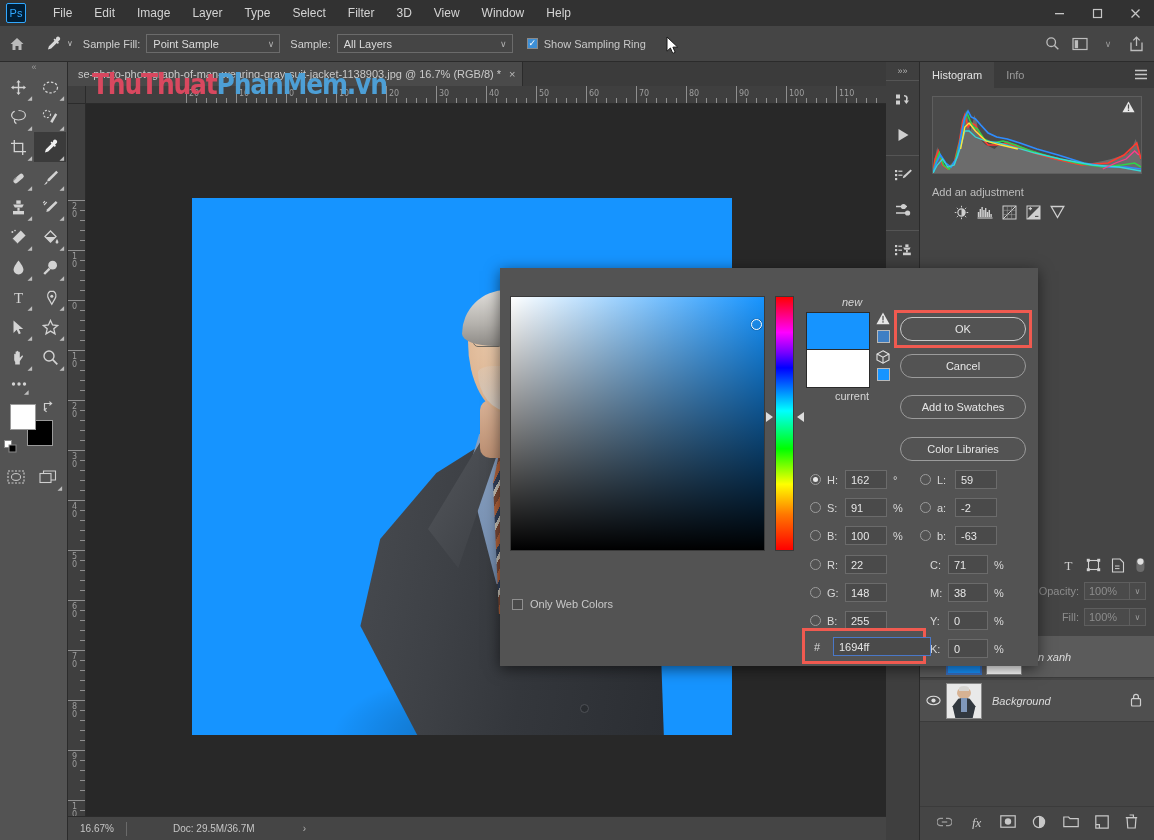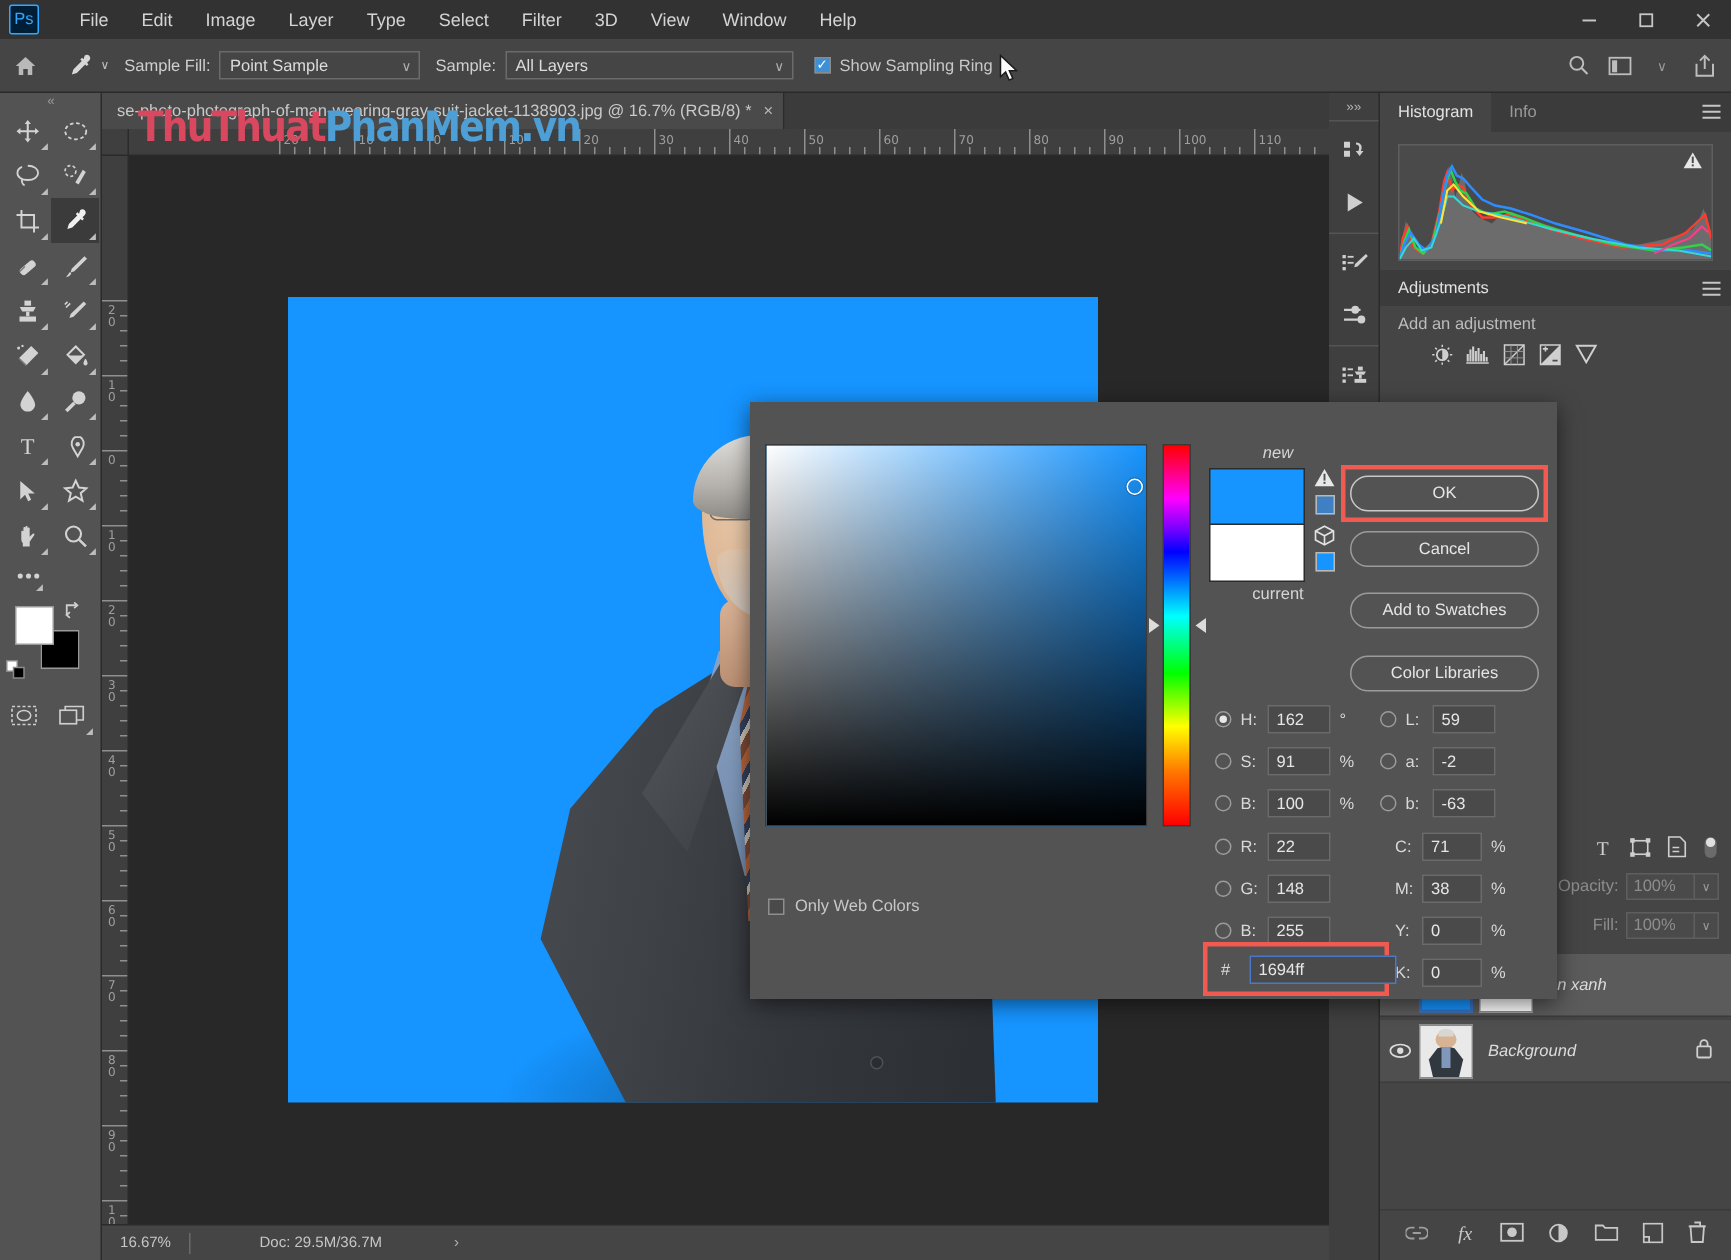--- a/index.html
+++ b/index.html
@@ -324,21 +324,21 @@
       <path d="M12.4 2.2 c.9-.9 2.3-.9 3.1 0 .9.9.9 2.3 0 3.1 l-1.5 1.5 1 1 -1.2 1.2 -1-1 -5.6 5.6 -3.3 1 1-3.3 5.6-5.6 -1-1 1.2-1.2 1 1 Z" fill="#d8d8d8"></path>
     </svg>
   </div>
   <span id="tool-preview-arrow">∨</span>
   <div class="opt-label">Sample Fill:</div>
   <div class="opt-select" style="width:134px;">
     <span>Point Sample</span>
     <span class="cv">∨</span>
   </div>
   <div class="opt-label">Sample:</div>
-  <div class="opt-select" style="width:192px;">
+  <div class="opt-select" style="width:176px;">
     <span>All Layers</span>
     <span class="cv">∨</span>
   </div>
   <div class="opt-check">
     <span class="cbox">✓</span>
     <span>Show Sampling Ring</span>
   </div>
   <div id="opt-right">
     <div class="opt-icon">
       <svg width="15" height="15" viewBox="0 0 15 15">
@@ -829,28 +829,20 @@
         <path d="M0,76 L2,60 L4,50 L6,58 L9,66 L12,70 L16,68 L20,64 L24,56 L27,40 L29,22 L31,14 L33,22 L35,34 L37,28 L39,18 L41,24 L43,36 L46,44 L50,48 L54,50 L58,52 L62,48 L66,46 L70,44 L74,46 L78,48 L84,50 L90,52 L96,54 L104,58 L112,60 L120,62 L130,64 L140,66 L150,66 L160,64 L168,62 L174,60 L180,58 L184,56 L188,50 L191,42 L194,52 L196,64 L196,76 Z" fill="rgba(150,150,150,.45)"></path>
         <path d="M0,76 L2,62 L5,54 L9,68 L14,72 L20,66 L25,44 L28,24 L30,18 L33,30 L36,26 L40,28 L45,40 L52,48 L60,48 L70,46 L80,50 L95,56 L115,62 L140,68 L165,66 L180,58 L188,50 L192,46 L196,62" fill="none" stroke="#ff3b30" stroke-width="1.6"></path>
         <path d="M0,76 L3,64 L6,56 L10,68 L15,72 L21,64 L26,42 L29,26 L32,16 L35,24 L38,30 L42,32 L48,42 L56,46 L66,44 L78,48 L92,54 L112,60 L135,66 L160,70 L178,68 L190,66 L196,70" fill="none" stroke="#2fd34a" stroke-width="1.6"></path>
         <path d="M0,76 L3,66 L7,58 L12,66 L17,70 L23,60 L27,36 L30,20 L33,14 L36,20 L40,22 L45,28 L52,36 L60,40 L70,42 L82,46 L98,52 L118,58 L142,66 L165,70 L182,70 L196,72" fill="none" stroke="#2f8cff" stroke-width="1.6"></path>
         <path d="M0,76 L4,68 L9,62 L14,70 L20,68 L26,50 L30,34 L34,34 L40,40 L50,44 L62,46 L76,50 L96,56 L120,62 L150,68 L175,70 L196,74" fill="none" stroke="#36d7d7" stroke-width="1.3"></path>
         <path d="M26,52 L30,30 L34,26 L40,34 L50,44 L64,48 L80,52" fill="none" stroke="#ffe23b" stroke-width="1.3"></path>
         <path d="M160,72 L172,66 L182,62 L190,54 L194,58" fill="none" stroke="#ff3b8c" stroke-width="1.3"></path>
       </svg>
     </div>
   </div>
-  <div class="pnl-header">
-    <span class="lbl">Adjustments</span>
-    <div class="pnl-menu">
-      <svg width="14" height="11" viewBox="0 0 14 11">
-          <path d="M1 1.5 H13 M1 5.5 H13 M1 9.5 H13" stroke="#c6c6c6" stroke-width="1.3"></path>
-        </svg>
-    </div>
-  </div>
   <div id="adj-body">
     <div id="adj-sub">Add an adjustment</div>
     <div class="adj-row" style="padding-left:18px;">
       <div class="adj-btn">
         <svg width="15" height="15" viewBox="0 0 15 15">
             <circle cx="7.5" cy="7.5" r="3.6" fill="none" stroke="#cfcfcf" stroke-width="1.2"></circle>
             <path d="M7.5 3.9 A3.6 3.6 0 0 1 7.5 11.1 Z" fill="#cfcfcf"></path>
             <path d="M7.5 0.8 V2.4 M7.5 12.6 V14.2 M0.8 7.5 H2.4 M12.6 7.5 H14.2 M2.8 2.8 L3.9 3.9 M11.1 11.1 L12.2 12.2 M12.2 2.8 L11.1 3.9 M3.9 11.1 L2.8 12.2" stroke="#cfcfcf" stroke-width="1"></path>
           </svg>
       </div>

